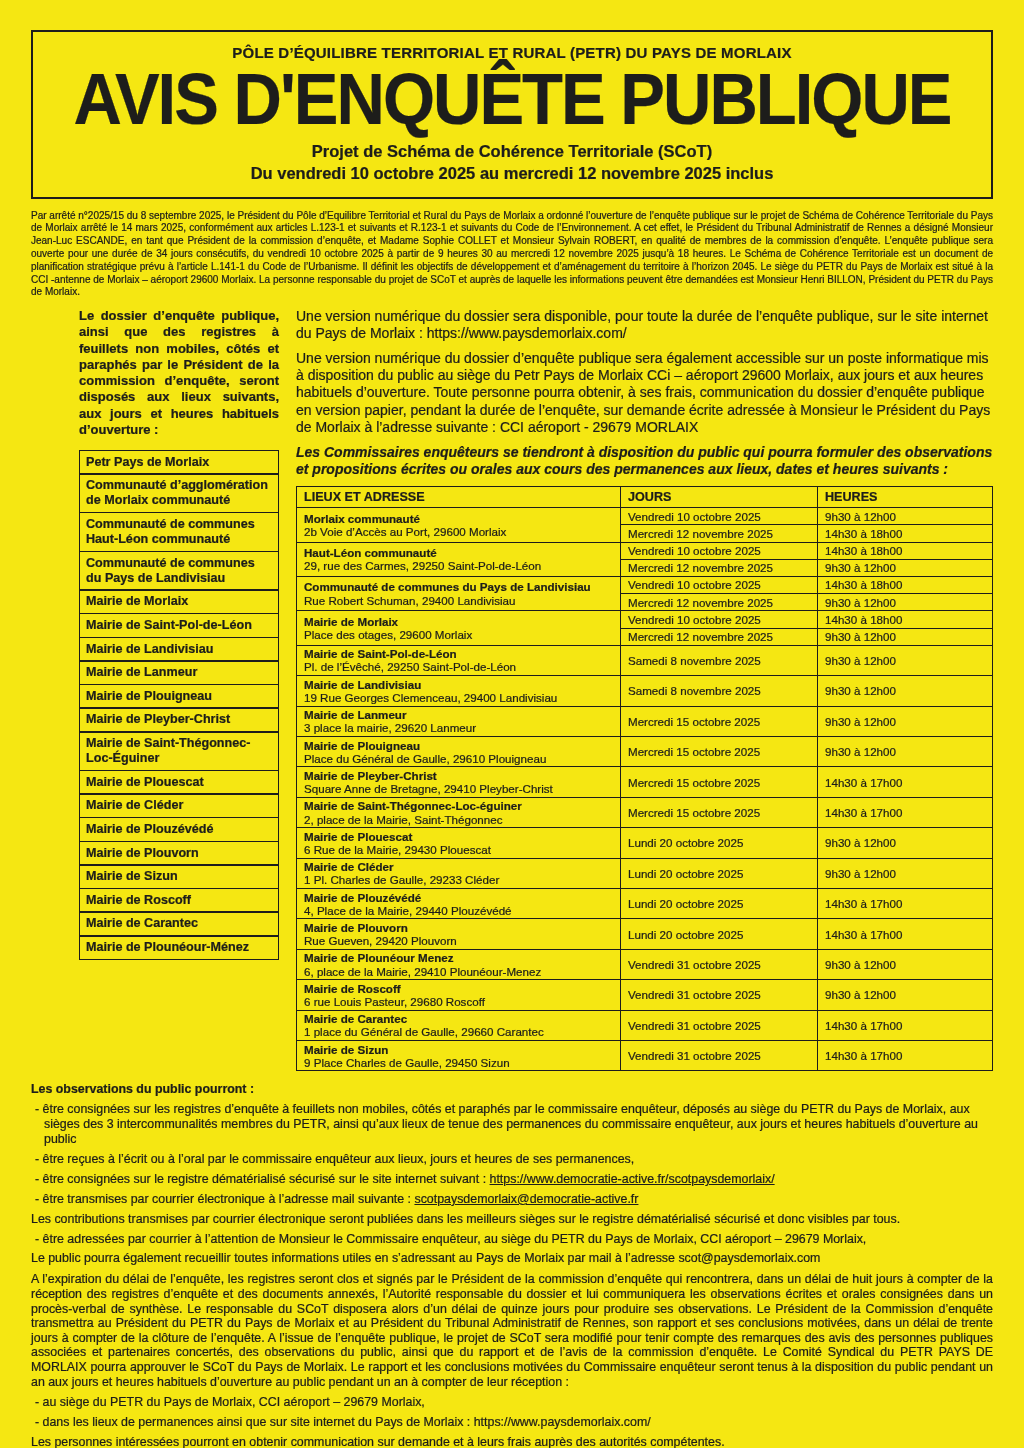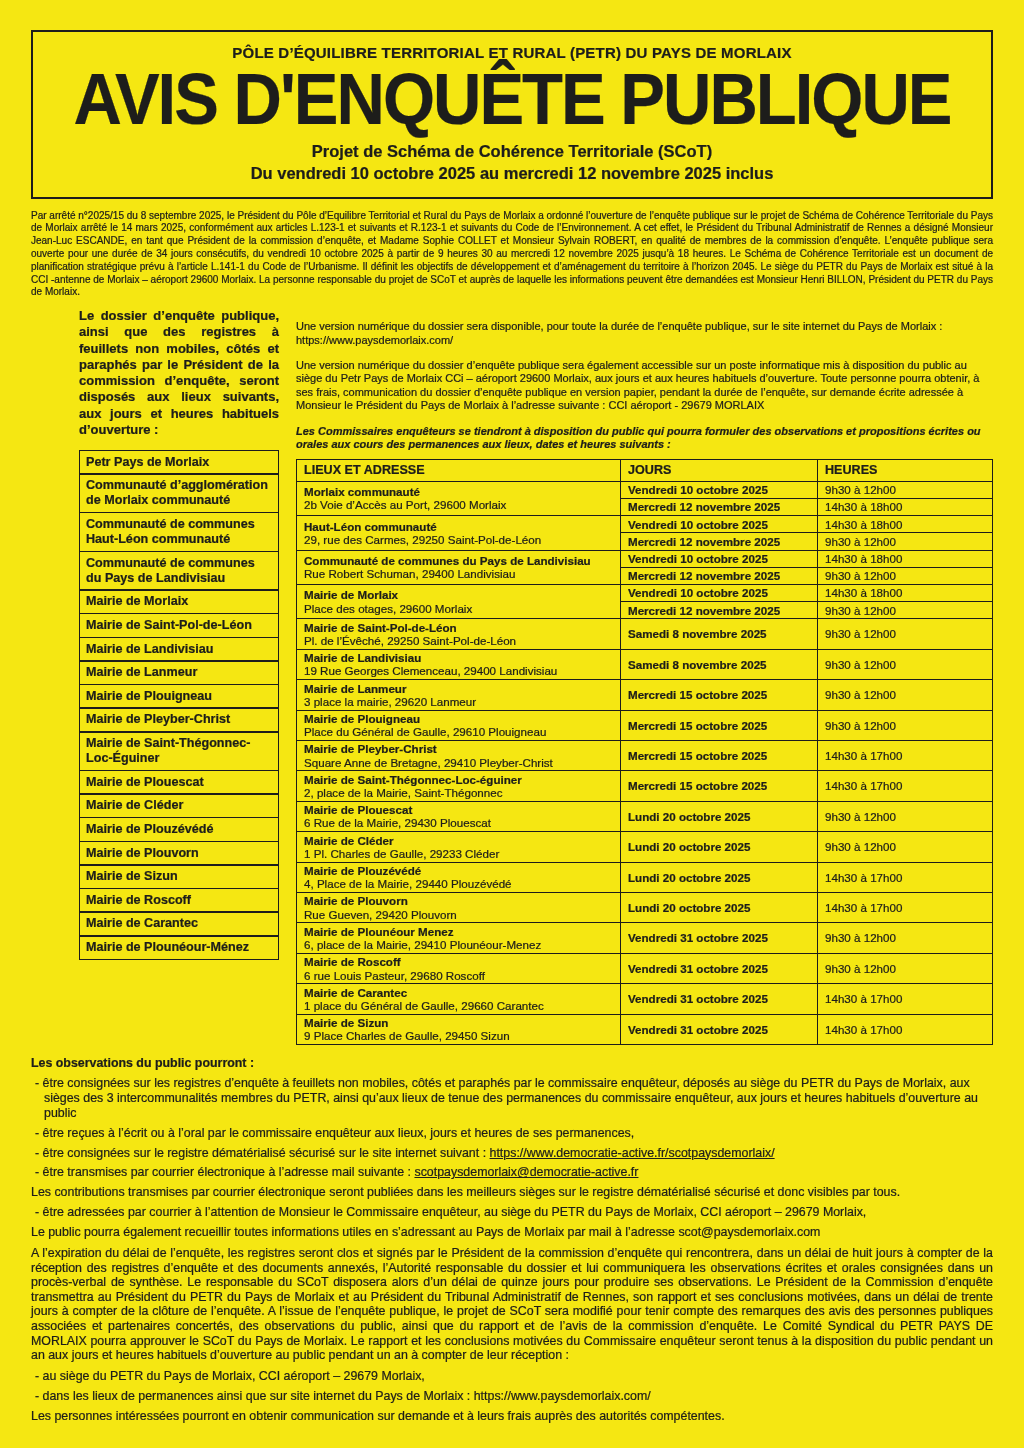--- a/index.html
+++ b/index.html
@@ -18,29 +18,29 @@
   .sub-line{font-weight:bold;font-size:16.5px;line-height:1.35;}
   
   .intro{font-size:10px;line-height:1.28;text-align:justify;margin:11px 0 9px;}
   
   .columns{display:flex;gap:17px;align-items:flex-start;}
   .leftcol{flex:0 0 200px;width:200px;padding-left:48px;}
   .lead{font-weight:bold;font-size:13px;line-height:1.25;text-align:justify;margin:0 0 13px;}
   .place{border:1.5px solid #1D1D1B;margin-top:-1.5px;padding:4px 6px;font-weight:bold;
     font-size:12.6px;line-height:1.2;}
   .rightcol{flex:1 1 auto;min-width:0;}
-  .rightcol .rpara{font-size:11px;line-height:1.22;margin:12px 0 8px;}
+  .rightcol .rpara{font-size:14px;line-height:1.22;margin:0 0 8px;}
   .rightcol .rbold{font-weight:bold;font-style:italic;}
   
   table.schedule{border-collapse:collapse;width:100%;margin-top:2px;}
   table.schedule th,table.schedule td{border:1.5px solid #1D1D1B;padding:1.5px 7px;
     font-size:11.6px;line-height:1.14;text-align:left;vertical-align:middle;}
   table.schedule th{font-weight:bold;font-size:12.6px;padding:3px 7px;}
   .loc-name{font-weight:bold;}
-  td.day{width:182px;font-weight:bold;}
+  td.day{width:182px;}
   td.hrs{width:160px;}
   
   .bottom{margin-top:11px;font-size:12.4px;}
   .bottom .heading{font-weight:bold;margin:0 0 6px;}
   .bottom .line{margin:0 0 5px;line-height:1.2;}
   .bottom .bullet{padding-left:13px;text-indent:-9px;}
   .closing-para{text-align:justify;line-height:1.18;margin:6px 0 6px;}
   .link{text-decoration:underline;}
 </style>
 </head>

